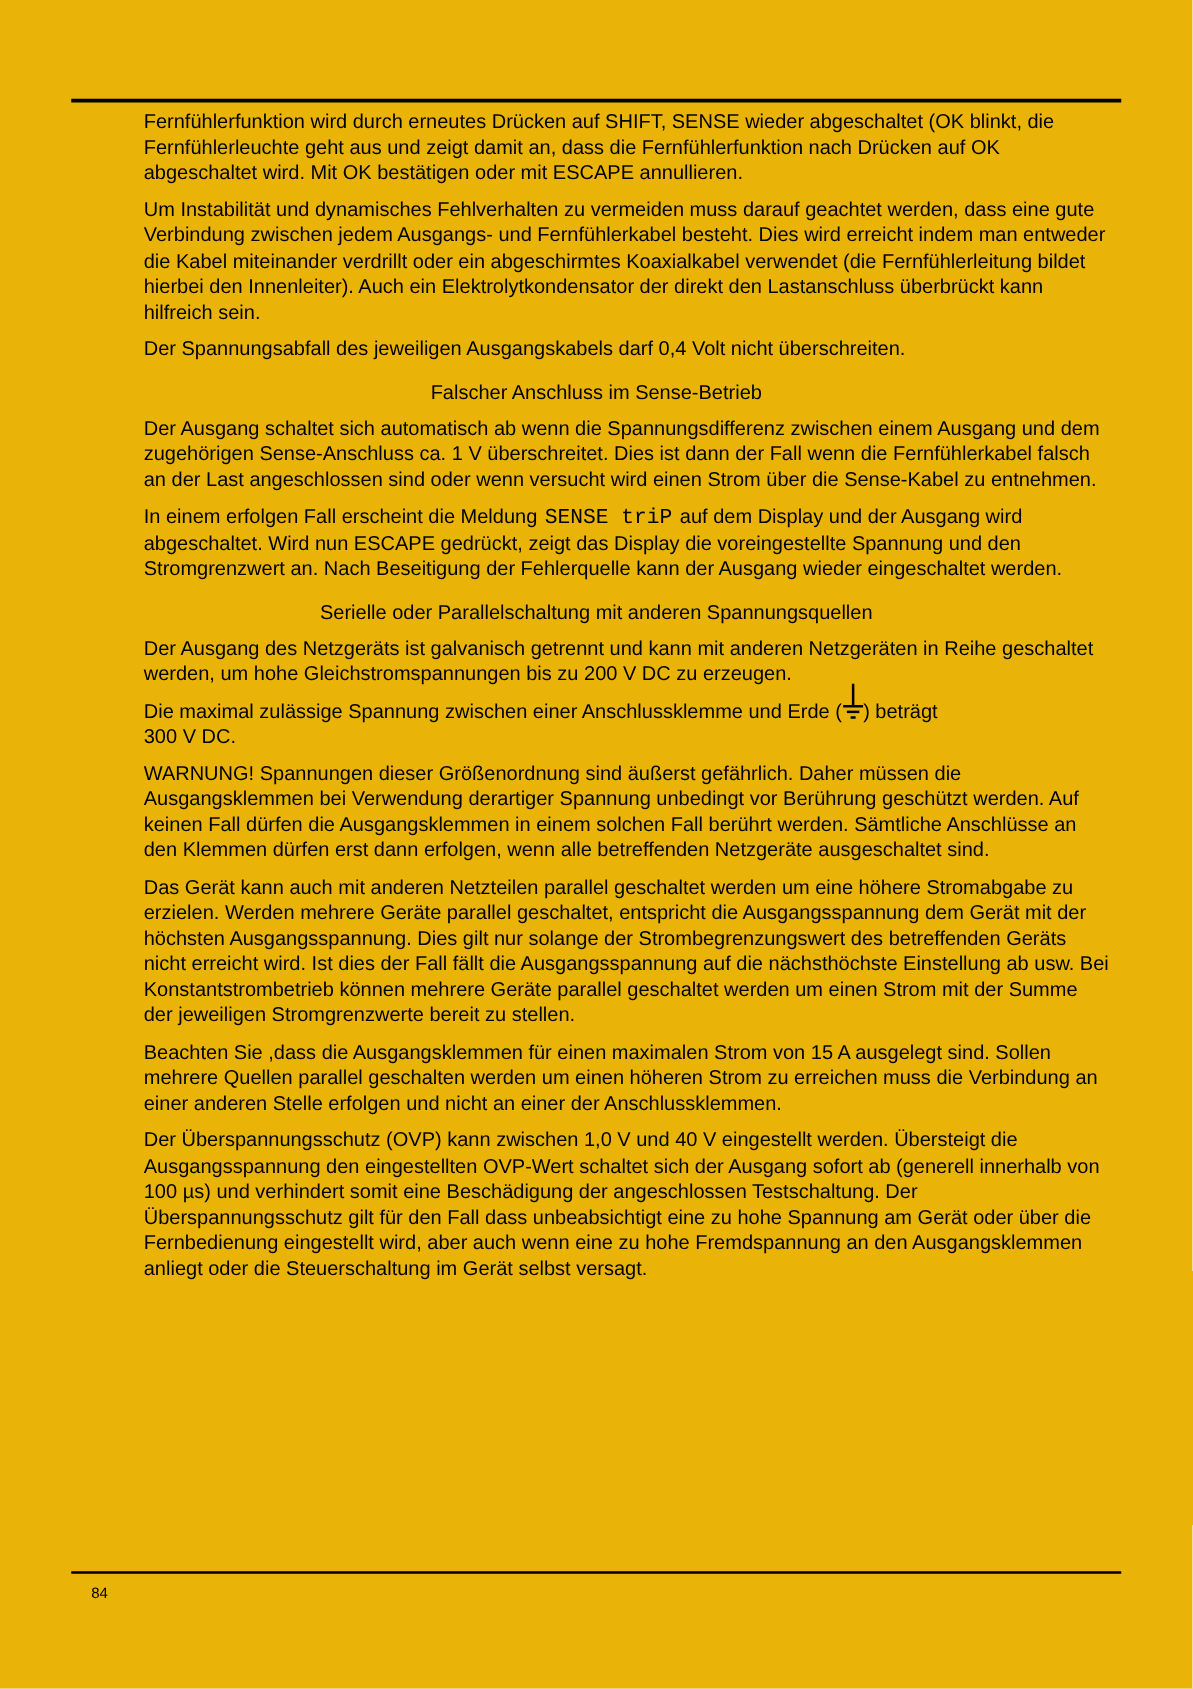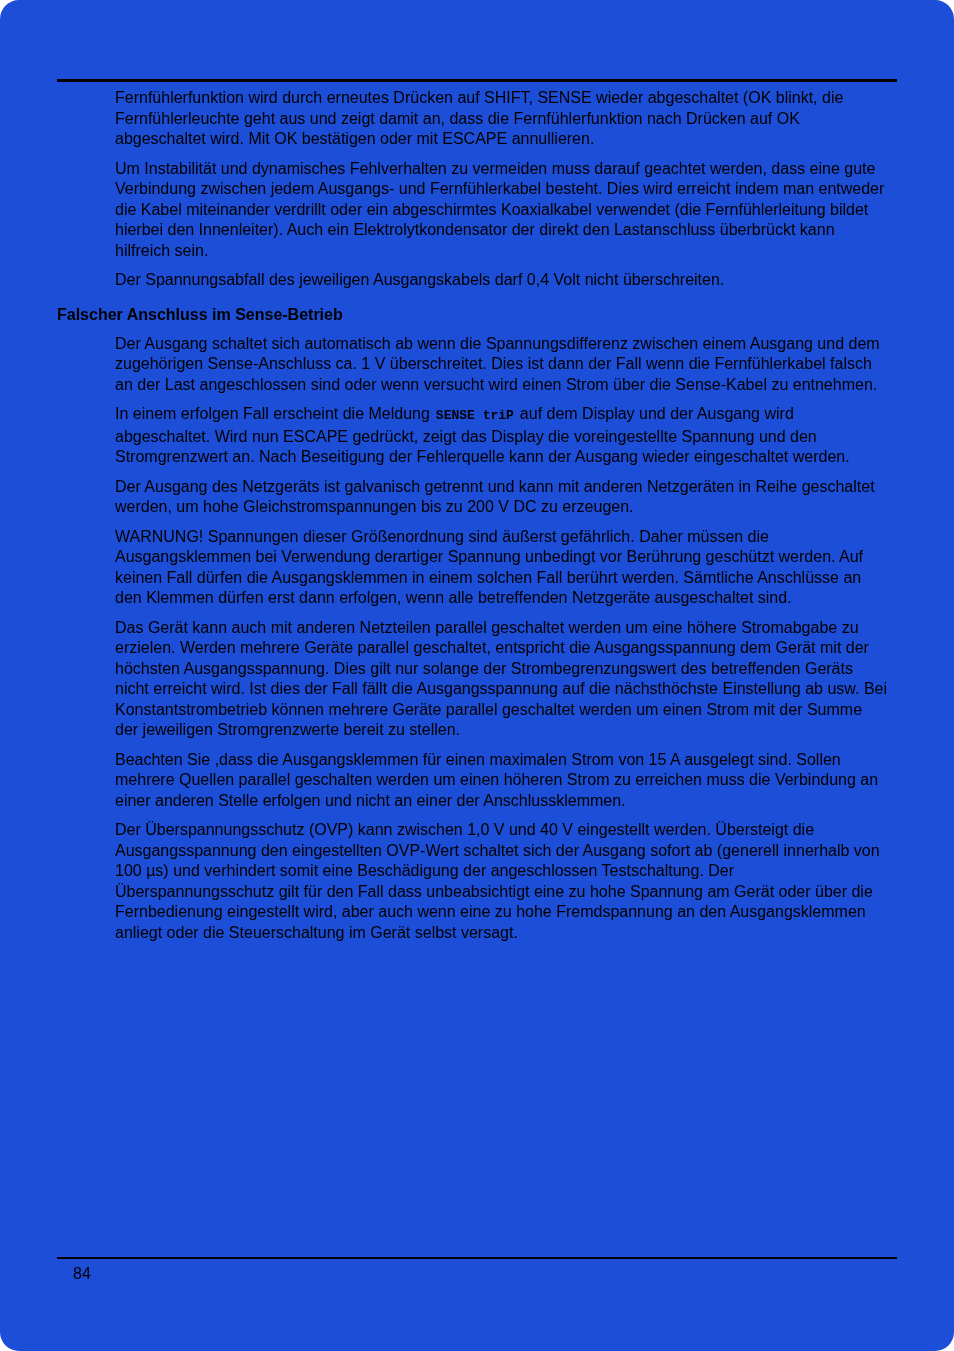--- a/index.html
+++ b/index.html
@@ -1,27 +1,26 @@
 <!DOCTYPE html>
 <html><head>
 <meta charset="utf-8">
 <style>
   html, body { margin: 0; padding: 0; background: #ffffff; }
   .page {
     position: relative;
     width: 954px;
     height: 1351px;
     margin: 0 auto;
-    background: #1d4ed8;
+    background: #eab308;
     color: #000000;
     font-family: "Liberation Sans", sans-serif;
     font-size: 16px;
     line-height: 20.5px;
     overflow: hidden;
-    border-radius: 19px;
   }
   .rule-top {
     position: absolute;
     left: 57px;
     right: 57px;
     top: 79px;
     height: 3px;
     background: #000000;
   }
   .content {
@@ -29,28 +28,29 @@
     left: 57px;
     top: 88px;
     width: 840px;
   }
   .content p {
     margin: 0 0 9px 58px;
     width: 772px;
   }
   .content h2 {
     font-size: 16px;
-    font-weight: bold;
+    font-weight: normal;
     margin: 13px 0 9px 0;
     line-height: 21px;
+    text-align: center;
   }
   .mono {
     font-family: "Liberation Mono", "DejaVu Sans Mono", monospace;
-    font-weight: bold;
-    font-size: 13px;
+    font-weight: normal;
+    font-size: 17px;
     margin: 0 6px;
     white-space: nowrap;
   }
   .bold { font-weight: normal; }
   .ground-sym {
     display: inline-block;
     position: relative;
     width: 17px;
     height: 13px;
     vertical-align: baseline;
@@ -68,21 +68,21 @@
     left: 57px;
     right: 57px;
     top: 1257px;
     height: 2px;
     background: #000000;
   }
   .page-number {
     position: absolute;
     left: 73px;
     top: 1264px;
-    font-size: 16px;
+    font-size: 12px;
   }
 </style>
 </head>
 <body>
 
 <div class="page">
 
   <div class="rule-top"></div>
 
   <div class="content">
@@ -93,23 +93,30 @@
 
     <p>Der Spannungsabfall des jeweiligen Ausgangskabels darf 0,4 Volt nicht überschreiten.</p>
 
 
     <h2>Falscher Anschluss im Sense-Betrieb</h2>
 
     <p>Der Ausgang schaltet sich automatisch ab wenn die Spannungsdifferenz zwischen einem Ausgang und dem zugehörigen Sense-Anschluss ca. 1 V überschreitet. Dies ist dann der Fall wenn die Fernfühlerkabel falsch an der Last angeschlossen sind oder wenn versucht wird einen Strom über die Sense-Kabel zu entnehmen.</p>
 
     <p><span>In einem erfolgen Fall erscheint die Meldung</span><span class="mono">SENSE triP</span><span>auf dem Display und der Ausgang wird abgeschaltet. Wird nun ESCAPE gedrückt, zeigt das Display die voreingestellte Spannung und den Stromgrenzwert an. Nach Beseitigung der Fehlerquelle kann der Ausgang wieder eingeschaltet werden.</span></p>
 
+    <h2>Serielle oder Parallelschaltung mit anderen Spannungsquellen</h2>
 
     <p>Der Ausgang des Netzgeräts ist galvanisch getrennt und kann mit anderen Netzgeräten in Reihe geschaltet werden, um hohe Gleichstromspannungen bis zu 200 V DC zu erzeugen.</p>
 
+    <p><span>Die maximal zulässige Spannung zwischen einer Anschlussklemme und Erde (</span><span class="ground-sym"><svg viewBox="0 0 17 29" xmlns="http://www.w3.org/2000/svg">
+          <line x1="8.5" y1="0" x2="8.5" y2="18" stroke="#000" stroke-width="2"></line>
+          <line x1="0.5" y1="18" x2="16.5" y2="18" stroke="#000" stroke-width="2"></line>
+          <line x1="3.5" y1="22.5" x2="13.5" y2="22.5" stroke="#000" stroke-width="2"></line>
+          <line x1="6.5" y1="27" x2="10.5" y2="27" stroke="#000" stroke-width="2"></line>
+        </svg></span><span>) beträgt</span><br><span>300 V DC.</span></p>
 
     <p><span class="bold">WARNUNG!</span><span> Spannungen dieser Größenordnung sind äußerst gefährlich. Daher müssen die Ausgangsklemmen bei Verwendung derartiger Spannung unbedingt vor Berührung geschützt werden. Auf keinen Fall dürfen die Ausgangsklemmen in einem solchen Fall berührt werden. Sämtliche Anschlüsse an den Klemmen dürfen erst dann erfolgen, wenn alle betreffenden Netzgeräte ausgeschaltet sind.</span></p>
 
 
     <p>Das Gerät kann auch mit anderen Netzteilen parallel geschaltet werden um eine höhere Stromabgabe zu erzielen. Werden mehrere Geräte parallel geschaltet, entspricht die Ausgangsspannung dem Gerät mit der höchsten Ausgangsspannung. Dies gilt nur solange der Strombegrenzungswert des betreffenden Geräts nicht erreicht wird. Ist dies der Fall fällt die Ausgangsspannung auf die nächsthöchste Einstellung ab usw. Bei Konstantstrombetrieb können mehrere Geräte parallel geschaltet werden um einen Strom mit der Summe der jeweiligen Stromgrenzwerte bereit zu stellen.</p>
 
     <p>Beachten Sie ,dass die Ausgangsklemmen für einen maximalen Strom von 15 A ausgelegt sind. Sollen mehrere Quellen parallel geschalten werden um einen höheren Strom zu erreichen muss die Verbindung an einer anderen Stelle erfolgen und nicht an einer der Anschlussklemmen.</p>
 
 
     <p>Der Überspannungsschutz (OVP) kann zwischen 1,0 V und 40 V eingestellt werden. Übersteigt die Ausgangsspannung den eingestellten OVP-Wert schaltet sich der Ausgang sofort ab (generell innerhalb von 100 µs) und verhindert somit eine Beschädigung der angeschlossen Testschaltung. Der Überspannungsschutz gilt für den Fall dass unbeabsichtigt eine zu hohe Spannung am Gerät oder über die Fernbedienung eingestellt wird, aber auch wenn eine zu hohe Fremdspannung an den Ausgangsklemmen anliegt oder die Steuerschaltung im Gerät selbst versagt.</p>

